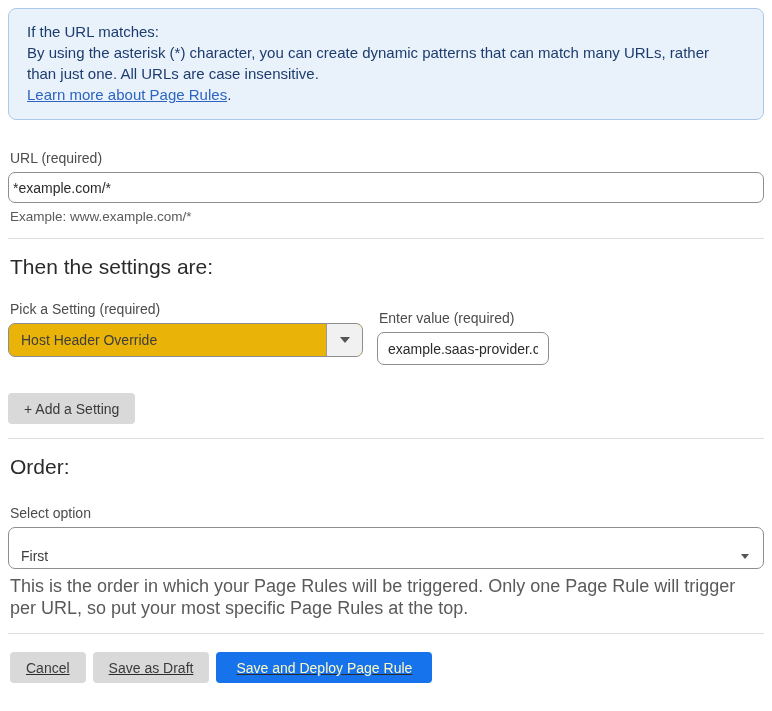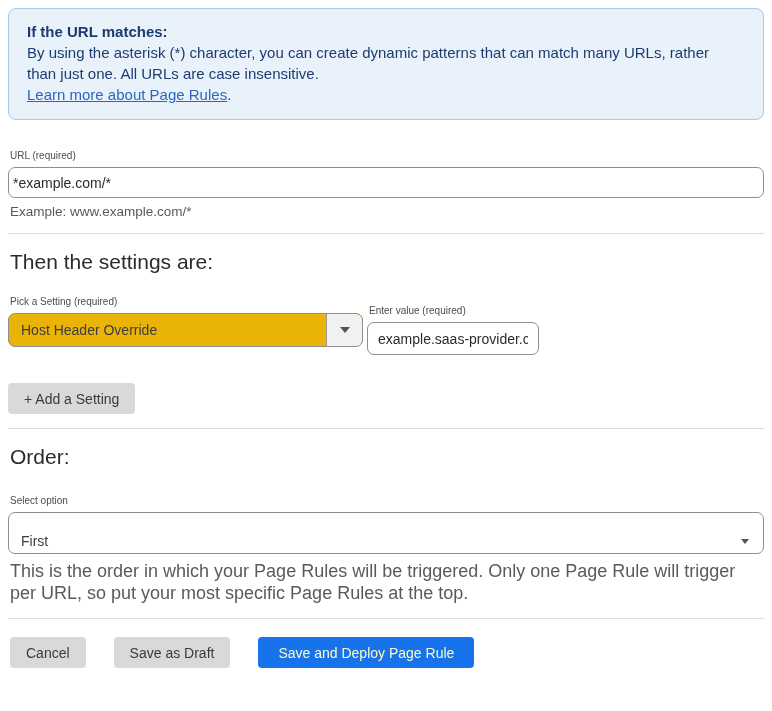--- a/index.html
+++ b/index.html
@@ -21,29 +21,29 @@
   .infobox {
     background: #e9f2fb;
     border: 1px solid #abc9e9;
     border-radius: 8px;
     padding: 12px 18px 14px 18px;
     color: #1d3c6e;
     font-size: 15px;
     line-height: 21px;
     margin-bottom: 30px;
   }
-  .infobox .info-heading { font-weight: bold; }
+  .infobox .info-heading { font-weight: normal; }
   .infobox .info-body { max-width: 700px; }
   .infobox a {
     color: #2d64bf; text-decoration: underline; cursor: pointer;
   }
 
   .field-label {
     display: block;
-    font-size: 10px; color: #4c4c4c;
+    font-size: 14px; color: #4c4c4c;
     margin: 0 0 6px 2px;
   }
 
   .text-input {
     display: block;
     width: 100%;
     height: 31px;
     border: 1px solid #8e8e8e;
     border-radius: 7px;
     padding: 0 4px;
@@ -65,21 +65,21 @@
     margin: 14px 0;
   }
 
   .section-heading {
     font-size: 21px; font-weight: normal; color: #2b2b2b;
     margin: 16px 0 0 2px;
   }
 
   .settings-row {
     display: flex;
-    gap: 4px;
+    gap: 14px;
     align-items: flex-start;
     margin-top: 22px;
   }
   .settings-col-picker { width: 355px; }
   .settings-col-value { margin-top: 9px; }
 
   .custom-select {
     display: flex;
     align-items: stretch;
     height: 34px;
@@ -156,23 +156,24 @@
 
   .order-help {
     font-size: 18px; color: #5a5a5a;
     line-height: 22px;
     margin: 6px 0 0 2px;
     max-width: 744px;
   }
 
   .footer-actions {
     display: flex;
-    gap: 28px;
+    gap: 7px;
     margin-top: 18px;
     padding-left: 2px;
+    text-decoration: underline;
   }
 </style>
 </head>
 <body>
 
 <div class="page">
 
 
   <div class="infobox">
     <div class="info-heading">If the URL matches:</div>

